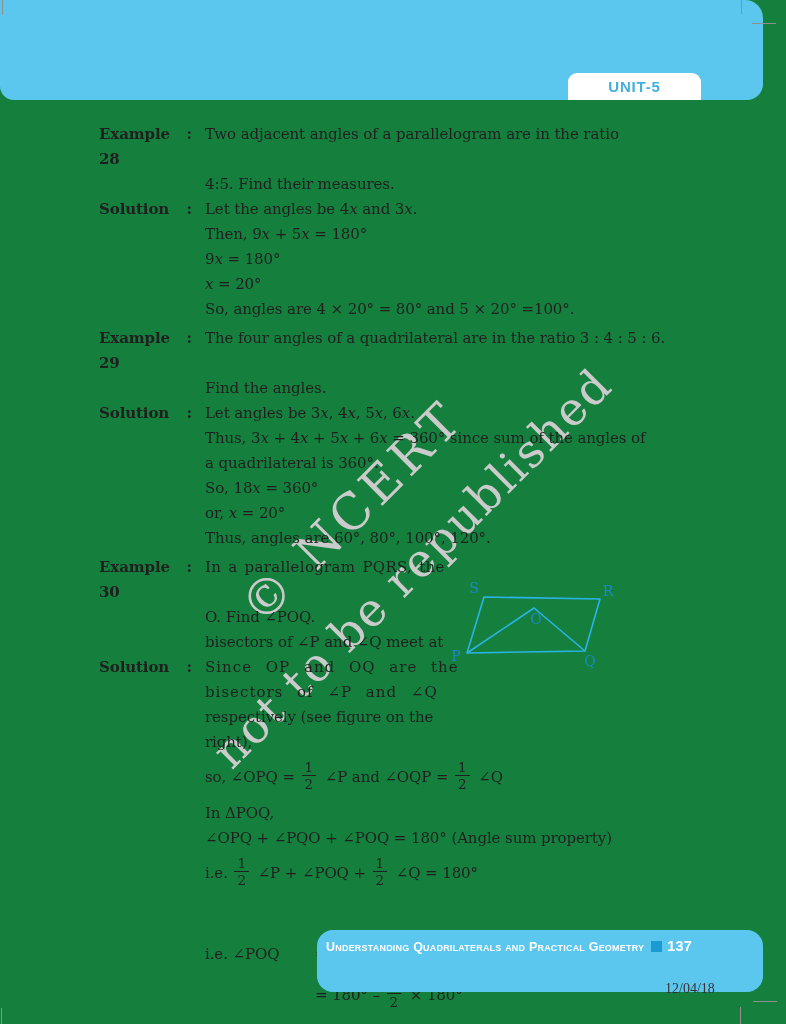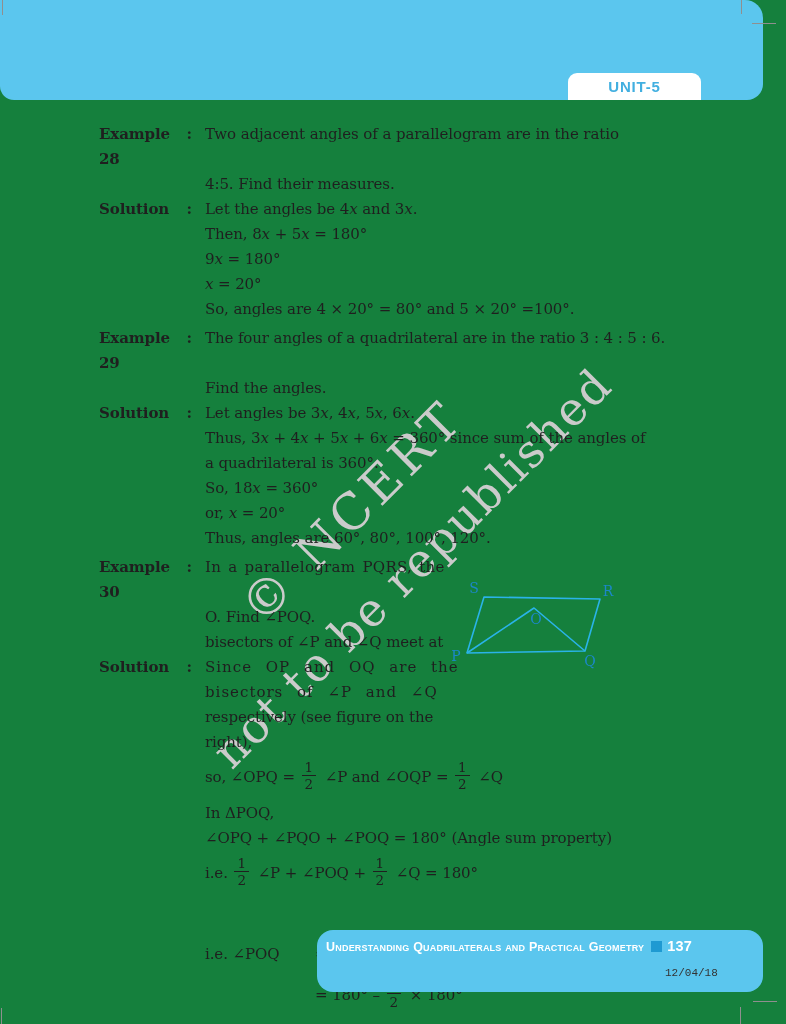--- a/index.html
+++ b/index.html
@@ -49,22 +49,22 @@
 
   
   .footer-band{position:absolute;left:317px;top:930px;width:446px;height:62px;
                background:#5bc6ee;border-radius:16px;z-index:2;}
   .footer-line{padding:8px 0 0 9px;font-family:"Liberation Sans",sans-serif;font-weight:bold;
                color:#fff;font-variant:small-caps;font-size:12.5px;letter-spacing:0.2px;
                white-space:nowrap;}
   .page-square{display:inline-block;width:11px;height:11px;background:#1e9ad2;
                margin:0 5px -1px 7px;}
   .page-num{font-size:14.5px;font-variant:normal;}
-  .footer-date{position:absolute;left:348px;top:37px;
-               font-family:Liberation Mono, monospace;font-size:11px;color:#333;}
+  .footer-date{position:absolute;left:348px;top:51px;
+               font-family:Liberation Serif, serif;font-size:14px;color:#333;}
 
   
   .cm{position:absolute;background:#8f8f8f;z-index:4;}
   #cm-tl{left:2px;top:0;width:1px;height:15px;}
   #cm-tr-v{left:741px;top:0;width:1px;height:14px;}
   #cm-tr-h{left:752px;top:23px;width:24px;height:1px;}
   #cm-br-h{left:753px;top:1001px;width:24px;height:1px;}
   #cm-br-v{left:740px;top:1007px;width:1px;height:17px;}
   #cm-bl{left:1px;top:1008px;width:1px;height:16px;}
 </style>
@@ -103,21 +103,21 @@
         </div>
         <div class="row">
           <span class="lblcol">
             <span class="lbl">Solution</span>
             <span class="colon">:</span>
           </span>
           <span class="cnt"><span>Let the angles be 4</span><em>x</em><span> and 3</span><em>x</em><span>.</span></span>
         </div>
         <div class="row">
           <span class="lblcol"></span>
-          <span class="cnt"><span>Then, 8</span><em>x</em><span> + 5</span><em>x</em><span> = 180°</span></span>
+          <span class="cnt"><span>Then, 9</span><em>x</em><span> + 5</span><em>x</em><span> = 180°</span></span>
         </div>
         <div class="row">
           <span class="lblcol"></span>
           <span class="cnt"><span>9</span><em>x</em><span> = 180°</span></span>
         </div>
         <div class="row">
           <span class="lblcol"></span>
           <span class="cnt"><em>x</em><span> = 20°</span></span>
         </div>
         <div class="row">

